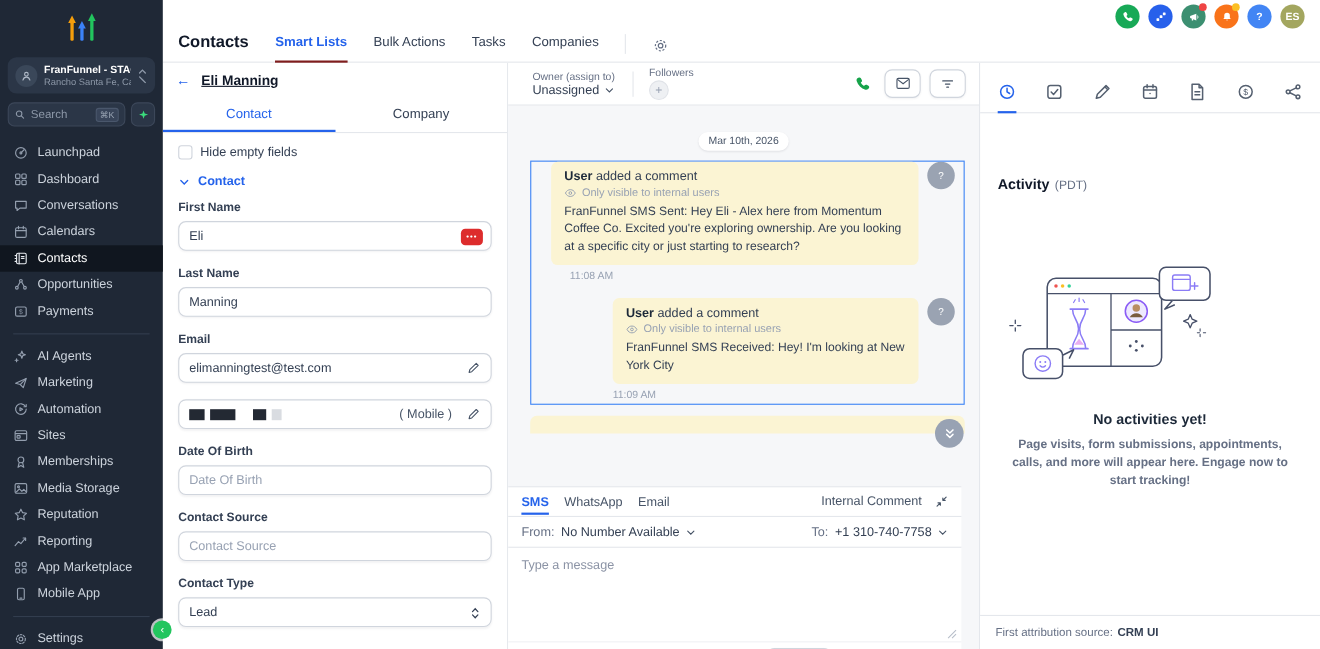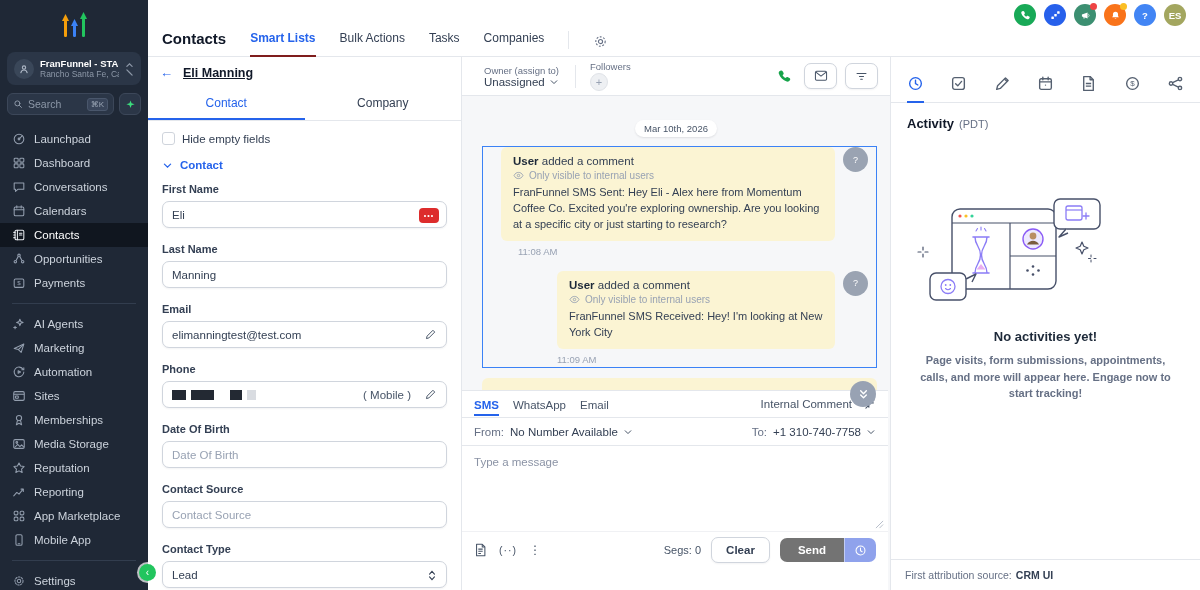--- a/index.html
+++ b/index.html
@@ -91,21 +91,21 @@
   .vis-row { display:flex; align-items:center; gap:5px; color:#98a2b3; font-size:10px; margin-bottom:4px; }
   .msg-body { font-size:11px; color:#344054; line-height:1.45; }
   .msg-av { width:25px; height:25px; border-radius:50%; background:#9aa3b2; color:#fff; font-size:9px; display:flex; align-items:center; justify-content:center; flex:0 0 25px; }
   .msg-time { font-size:9.5px; color:#98a2b3; margin:5px 0 0 17px; }
   .indent { margin-left:56px; }
   .msg3 { margin:10px 13px 0 20px; }
   .msg3 .bubble { border-radius:6px 6px 0 0; }
   .scroll-btn { position:absolute; right:14px; bottom:183px; width:26px; height:26px; border-radius:50%; background:#98a2b3; display:flex; align-items:center; justify-content:center; cursor:pointer; z-index:3; }
 
   
-  .composer { position:absolute; left:0; right:2px; bottom:0; height:200px; background:#fff; border-top:1px solid #e4e7ec; }
+  .composer { position:absolute; left:0; right:16px; bottom:0; height:148px; background:#fff; border-top:1px solid #e4e7ec; }
   .cp-tabs { display:flex; align-items:center; gap:14px; padding:0 12px; height:27px; border-bottom:1px solid #e4e7ec; }
   .cp-tab { font-size:11.5px; color:#475467; cursor:pointer; padding:6px 0 5px 0; }
   .cp-tab.active { color:#2563eb; font-weight:bold; border-bottom:2px solid #2563eb; padding-bottom:3px; }
   .cp-right { margin-left:auto; display:flex; align-items:center; gap:12px; color:#475467; }
   .ic-lbl { font-size:11.5px; cursor:pointer; }
   .fromto { display:flex; align-items:center; padding:0 12px; height:28px; border-bottom:1px solid #e4e7ec; font-size:11.5px; }
   .ft-lbl { color:#667085; margin-right:6px; }
   .ft-val { color:#344054; display:flex; align-items:center; gap:5px; cursor:pointer; }
   .ft-right { margin-left:auto; display:flex; align-items:center; }
   .msg-area { position:relative; height:85px; }
@@ -122,21 +122,21 @@
   .btn-send { display:flex; align-items:stretch; border-radius:7px; overflow:hidden; cursor:pointer; }
   .send-main { background:#737373; color:#fff; font-size:11.5px; font-weight:bold; padding:6px 18px; display:flex; align-items:center; }
   .send-clock { background:#8fa2ec; border-left:1px solid rgba(255,255,255,.45); padding:0 9px; display:flex; align-items:center; }
 
   
   .act-col { position:absolute; left:890px; top:57px; right:0; bottom:0; background:#fff; border-left:1px solid #e4e7ec; }
   .act-tabs { display:flex; justify-content:space-between; padding:18px 16px 0 16px; border-bottom:1px solid #e4e7ec; }
   .act-tab { padding-bottom:9px; color:#556070; cursor:pointer; }
   .act-tab.active { color:#2563eb; border-bottom:2px solid #2563eb; margin-bottom:-1px; }
   .act-title-row { padding:13px 16px 0 16px; display:flex; align-items:baseline; gap:5px; }
-  .act-title { font-size:13px; font-weight:bold; color:#101828; }
+  .act-title { font-size:13px; font-weight:bold; color:#101828;margin-top:44px; }
   .act-tz { font-size:11px; color:#667085; }
   .empty-wrap { margin-top:66px; text-align:center; padding:0 22px; }
   .empty-title { font-size:13px; font-weight:bold; color:#1d2939; margin-top:14px; }
   .empty-body { font-size:11px; color:#667085; line-height:1.5; margin-top:8px;font-weight:bold; }
   .attr-bar { position:absolute; left:0; right:0; bottom:0; border-top:1px solid #e4e7ec; padding:9px 14px; font-size:10.5px; color:#667085; background:#fff; }
   .attr-bar b { color:#344054; margin-left:4px; }
 </style>
 </head>
 <body>
 
@@ -430,21 +430,20 @@
           <input style="padding-right: 22px;" value="elimanningtest@test.com">
           <span class="pencil">
             <svg width="13" height="13" viewBox="0 0 16 16" fill="none" stroke="currentColor" stroke-width="1.2" stroke-linejoin="round">
                 <path d="M3 13l.8-3L11 2.8l2.2 2.2L6 12.2 3 13z"></path>
               </svg>
           </span>
         </div>
       </div>
 
       <div class="fgroup">
-        <div class="flabel">Phone</div>
         <div class="fbox">
           <span class="phone-blocks">
             <span class="pb" style="width:14px"></span>
             <span class="pb" style="width:23px"></span>
             <span style="width:6px"></span>
             <span class="pb" style="width:12px"></span>
             <span class="pb-light" style="width:9px"></span>
           </span>
           <span class="phone-type">( Mobile )</span>
           <span class="pencil">

